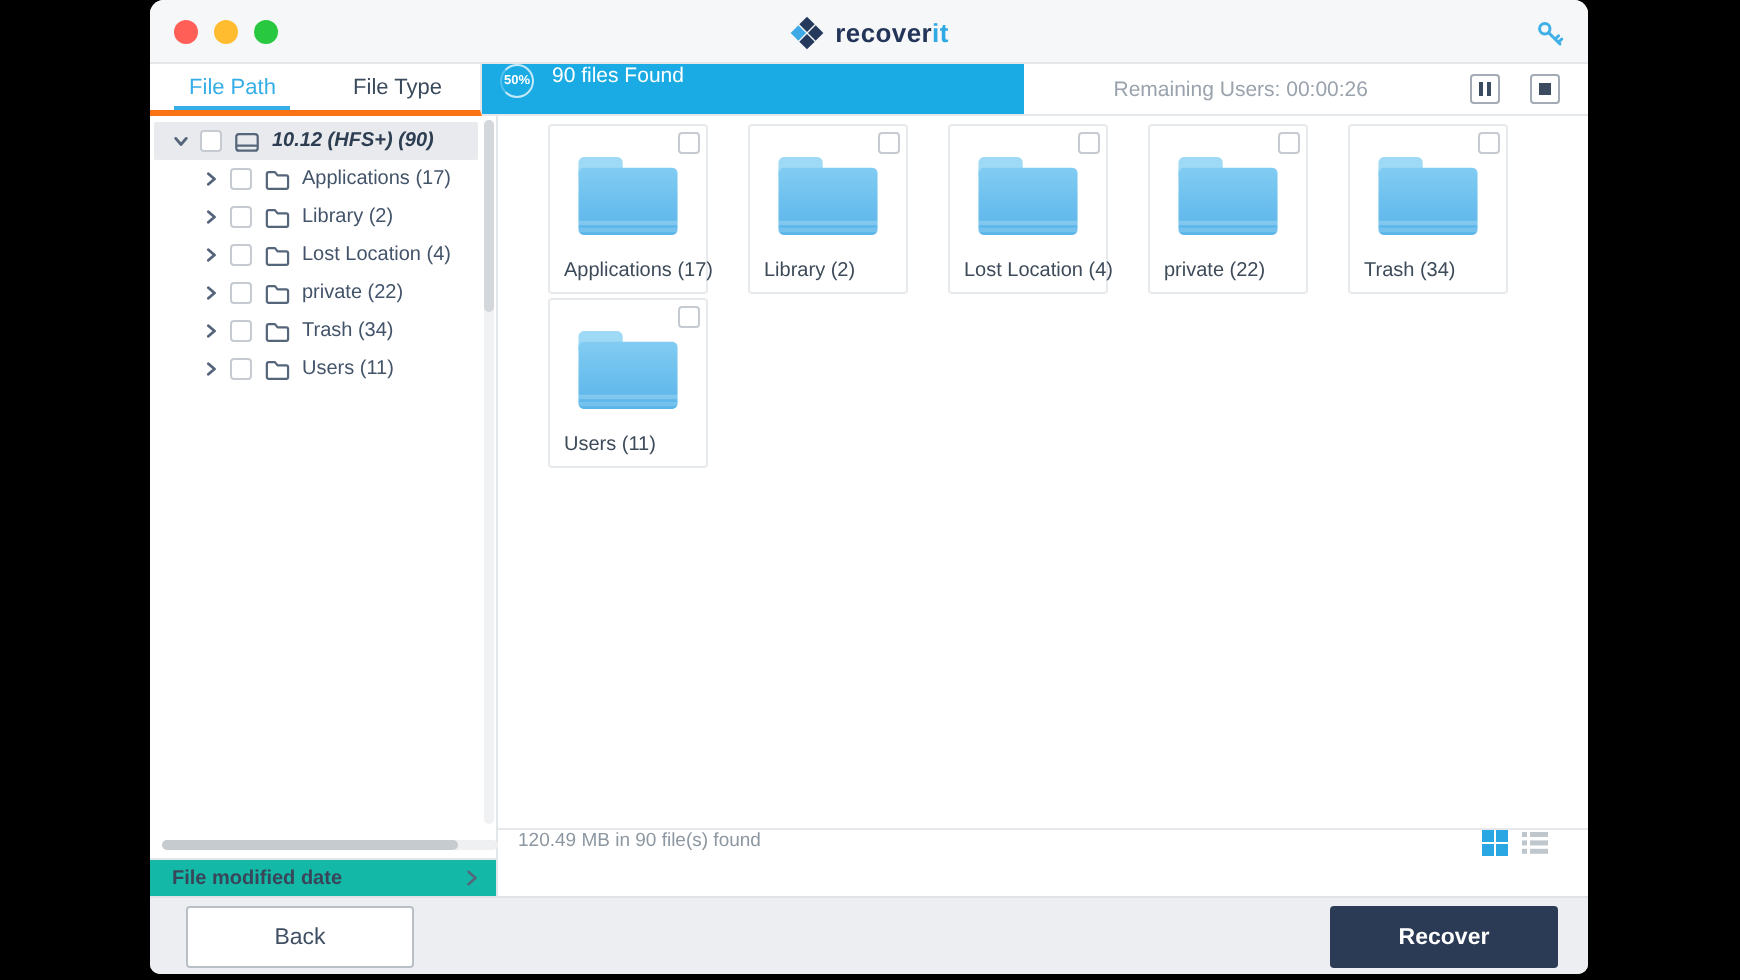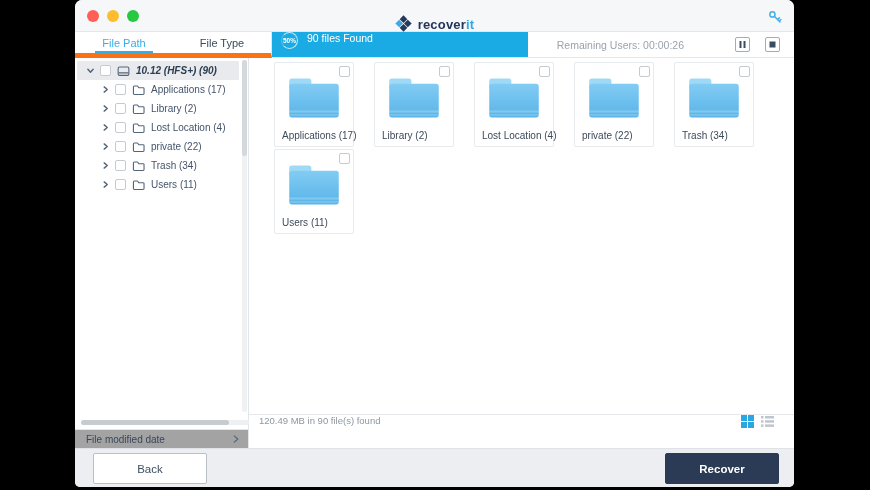--- a/index.html
+++ b/index.html
@@ -10,29 +10,29 @@
   .window { position:absolute; left:75px; top:0; width:719px; height:487px;
     background:#fff; border-radius:7px 7px 5px 5px; overflow:hidden; }
 
   
   .titlebar { position:absolute; top:0; left:0; right:0; height:32px;
     background:#f6f7f9; border-bottom:1px solid #e4e7ea; }
   .traffic { position:absolute; left:12px; top:10px; display:flex; gap:8px; }
   .tl { width:12px; height:12px; border-radius:50%; display:inline-block; cursor:default; }
   .tl.r { background:#ff5f57; } .tl.y { background:#febc2e; } .tl.g { background:#28c840; }
   .logo { position:absolute; left:0; right:0; top:0; height:32px; display:flex;
-    align-items:flex-end; justify-content:center; gap:6px; pointer-events:none; }
+    align-items:center; justify-content:center; gap:6px; pointer-events:none; }
   .logo-text { font-size:13px; font-weight:bold; color:#24355a; letter-spacing:.2px; }
   .logo-text .accent { color:#2fa9e4; }
   .keybtn { position:absolute; right:10px; top:8px; width:18px; height:18px;
     display:flex; align-items:center; justify-content:center; cursor:pointer; }
 
   
   .header { position:absolute; top:32px; left:0; right:0; height:26px; display:flex; }
-  .tabs { width:197px; background:#fff; border-bottom:5px solid #f97316;
+  .tabs { width:166px; background:#fff; border-bottom:3px solid #f97316;
     border-right:1px solid #e5e8eb; display:flex;text-align:center; }
   .tab { flex:1; display:flex; align-items:center; justify-content:center;
     font-size:11px; color:#3a4a5c; font-weight:500; position:relative; cursor:pointer; }
   .tab.active { color:#35aee8; }
   .tab.active .underline { position:absolute; bottom:0; left:50%; transform:translateX(-50%);
     width:58px; height:2px; background:#35aee8; }
   .progressbar { flex:1; display:flex; border-bottom:1px solid #e5e8eb; background:#fff; }
   .pfill { width:49%; background:#1babe4; display:flex; align-items:flex-start; gap:9px;
     padding-left:9px; }
   .pbadge { width:17px; height:17px; border-radius:50%; border:1px solid rgba(255,255,255,.75);
@@ -61,22 +61,22 @@
   .cb { width:11px; height:11px; background:#fff; border:1px solid #c5cbd1;
     border-radius:2px; flex:0 0 auto; cursor:pointer; }
   .ticon { flex:0 0 auto; display:flex; }
   .hscroll { position:absolute; left:6px; bottom:23px; width:168px; height:5px;
     background:#eef0f2; border-radius:3px; cursor:pointer; }
   .hthumb { width:88%; height:5px; background:#c6cbd0; border-radius:3px; }
   .vscroll { position:absolute; right:1px; top:2px; width:5px; height:352px;
     background:#f0f1f3; border-radius:3px; cursor:pointer; }
   .vthumb { width:5px; height:96px; background:#d4d8dc; border-radius:3px; }
   .sfooter { height:19px; border-top:1px solid #e2e5e9; display:flex; align-items:center;
-    justify-content:space-between; padding:0 9px 0 11px; font-size:10px; font-weight:400;
-    color:#39465a; cursor:pointer; background:#a3a3a3; }
+    justify-content:space-between; padding:0 9px 0 11px; font-size:10px; font-weight:700;
+    color:#39465a; cursor:pointer; background:#14b8a6; }
 
   .maincol { flex:1; display:flex; flex-direction:column; background:#fff; }
   .content { flex:1; padding:4px 0 0 25px; overflow:hidden; }
   .grid { display:flex; flex-wrap:wrap; gap:2px 20px; width:520px; }
   .card { width:80px; height:85px; background:#fff; border:1px solid #e8ebee;
     border-radius:2px; position:relative; cursor:pointer; }
   .card .cb { position:absolute; top:3px; right:3px; }
   .card .ficon { position:absolute; top:12px; left:50%; transform:translateX(-50%); }
   .clabel { position:absolute; left:7px; bottom:5px; font-size:10px; color:#3d4a59;
     white-space:nowrap; }

